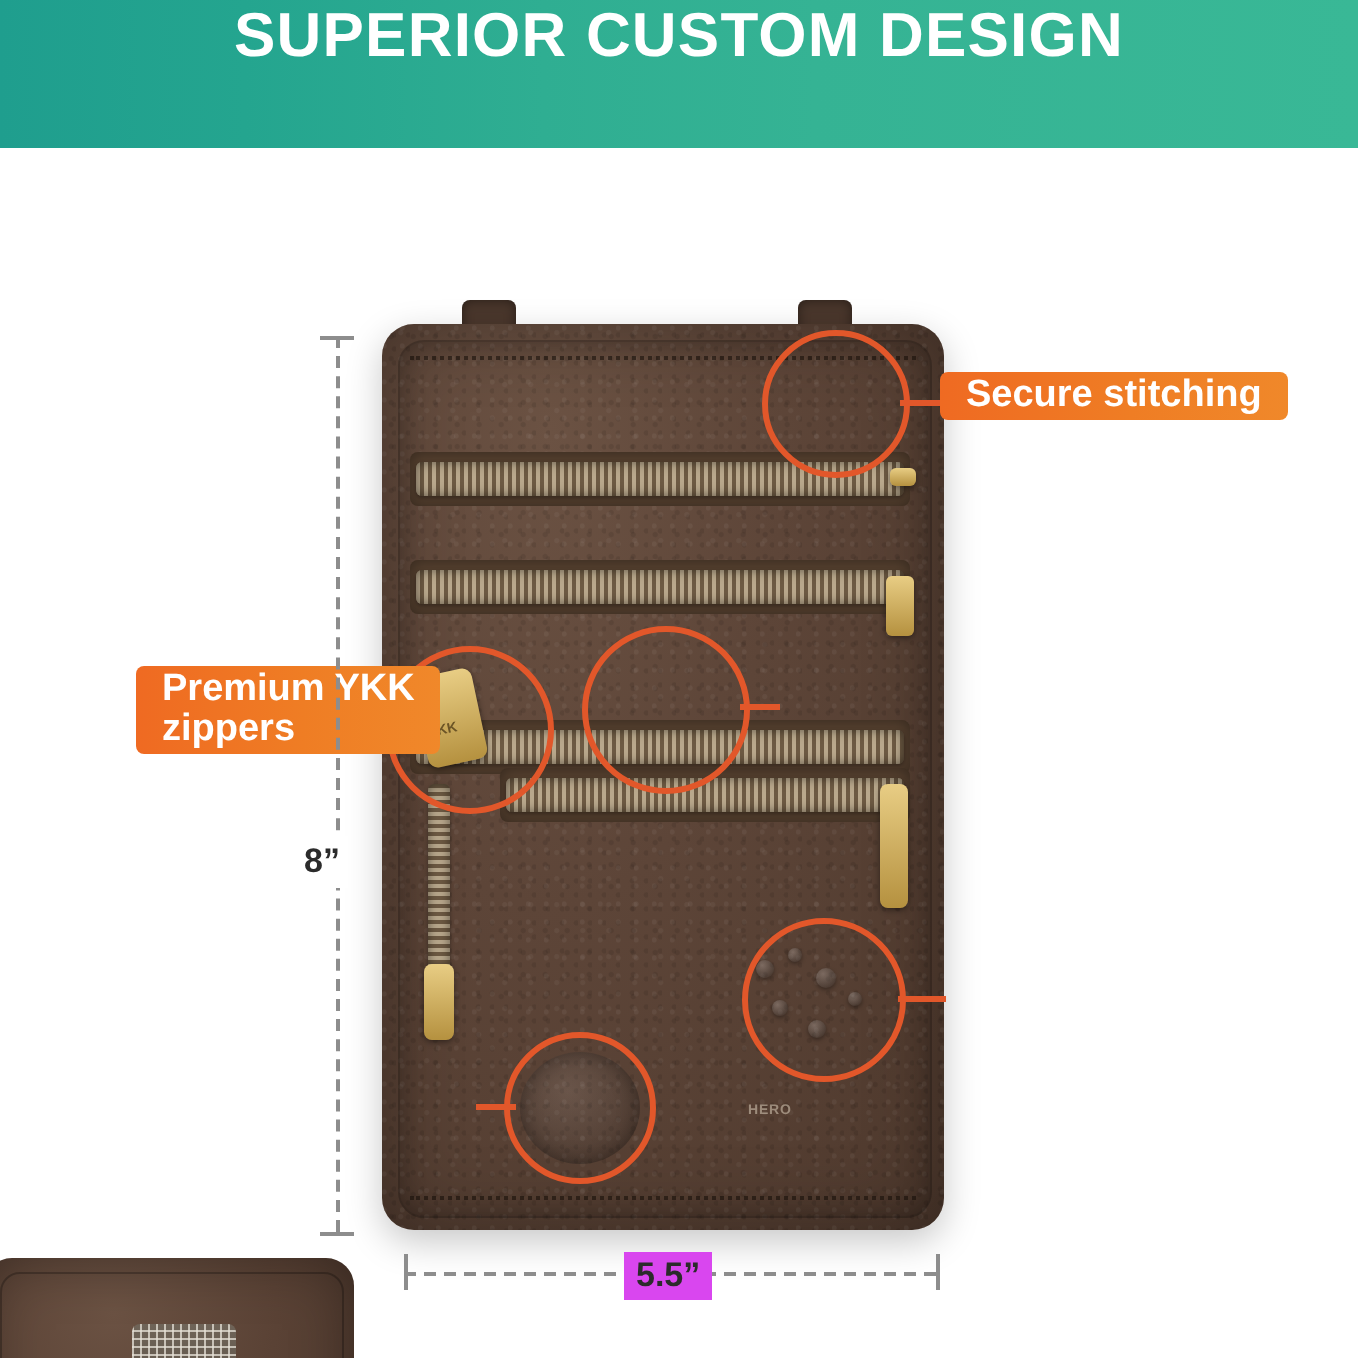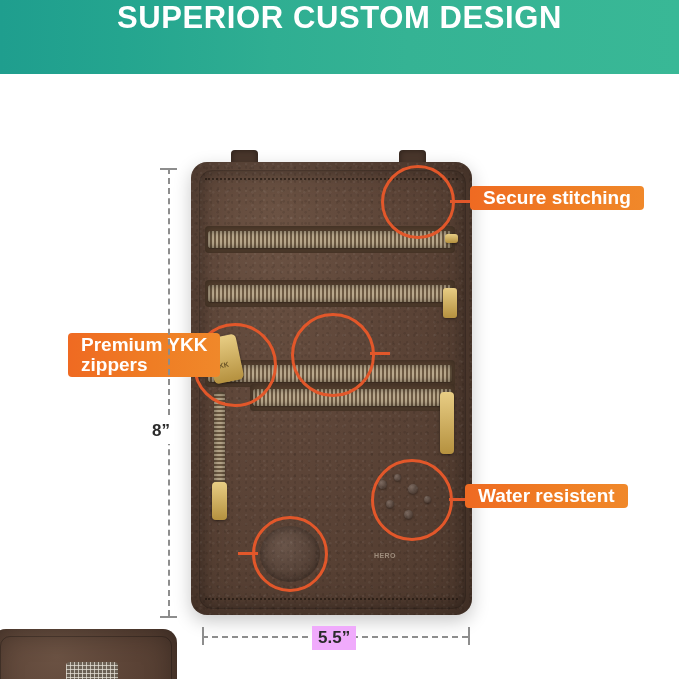--- a/index.html
+++ b/index.html
@@ -241,32 +241,31 @@
     <div class="connector" style="left:176px;top:278px;width:22px;"></div>
     <div class="connector" style="left:449px;top:424px;width:24px;"></div>
     <div class="connector" style="left:238px;top:478px;width:20px;"></div>
 
     <div class="label label-orange" style="left:470px;top:112px;">Secure stitching</div>
 
 
     <div class="label label-orange" style="left:24px;top:259px;text-align:left;margin-left:44px;">Premium YKK
 zippers</div>
 
-    <div class="label label-orange" style="left:465px;top:410px;">Water resistent</div>
 
 
     <div class="dim-v" style="left:168px;top:94px;height:448px;"></div>
     <div class="cap-h" style="left:160px;top:94px;width:17px;"></div>
     <div class="cap-h" style="left:160px;top:542px;width:17px;"></div>
     <div class="dim-text" style="left:148px;top:344px;background:#ffffff;padding:3px 4px;">8”</div>
 
     <div class="dim-h" style="left:202px;top:562px;width:266px;"></div>
     <div class="cap-v" style="left:202px;top:553px;height:18px;"></div>
     <div class="cap-v" style="left:468px;top:553px;height:18px;"></div>
-    <div class="dim-text" style="left:312px;top:552px;background:#f0abfc;padding:2px 6px;">5.5”</div>
+    <div class="dim-text" style="left:312px;top:552px;background:#d946ef;padding:2px 6px;">5.5”</div>
 
     <div class="wallet2"></div>
     <div class="wallet2-edge"></div>
     <div class="mesh"></div>
 
     <div class="logo">
       <svg viewBox="0 0 120 78" width="78" height="52" aria-hidden="true">
         <g fill="#14a06a">
           <path d="M6 26 L40 26 L34 33 L0 33 Z"></path>
           <path d="M14 38 L44 38 L38 45 L8 45 Z"></path>

